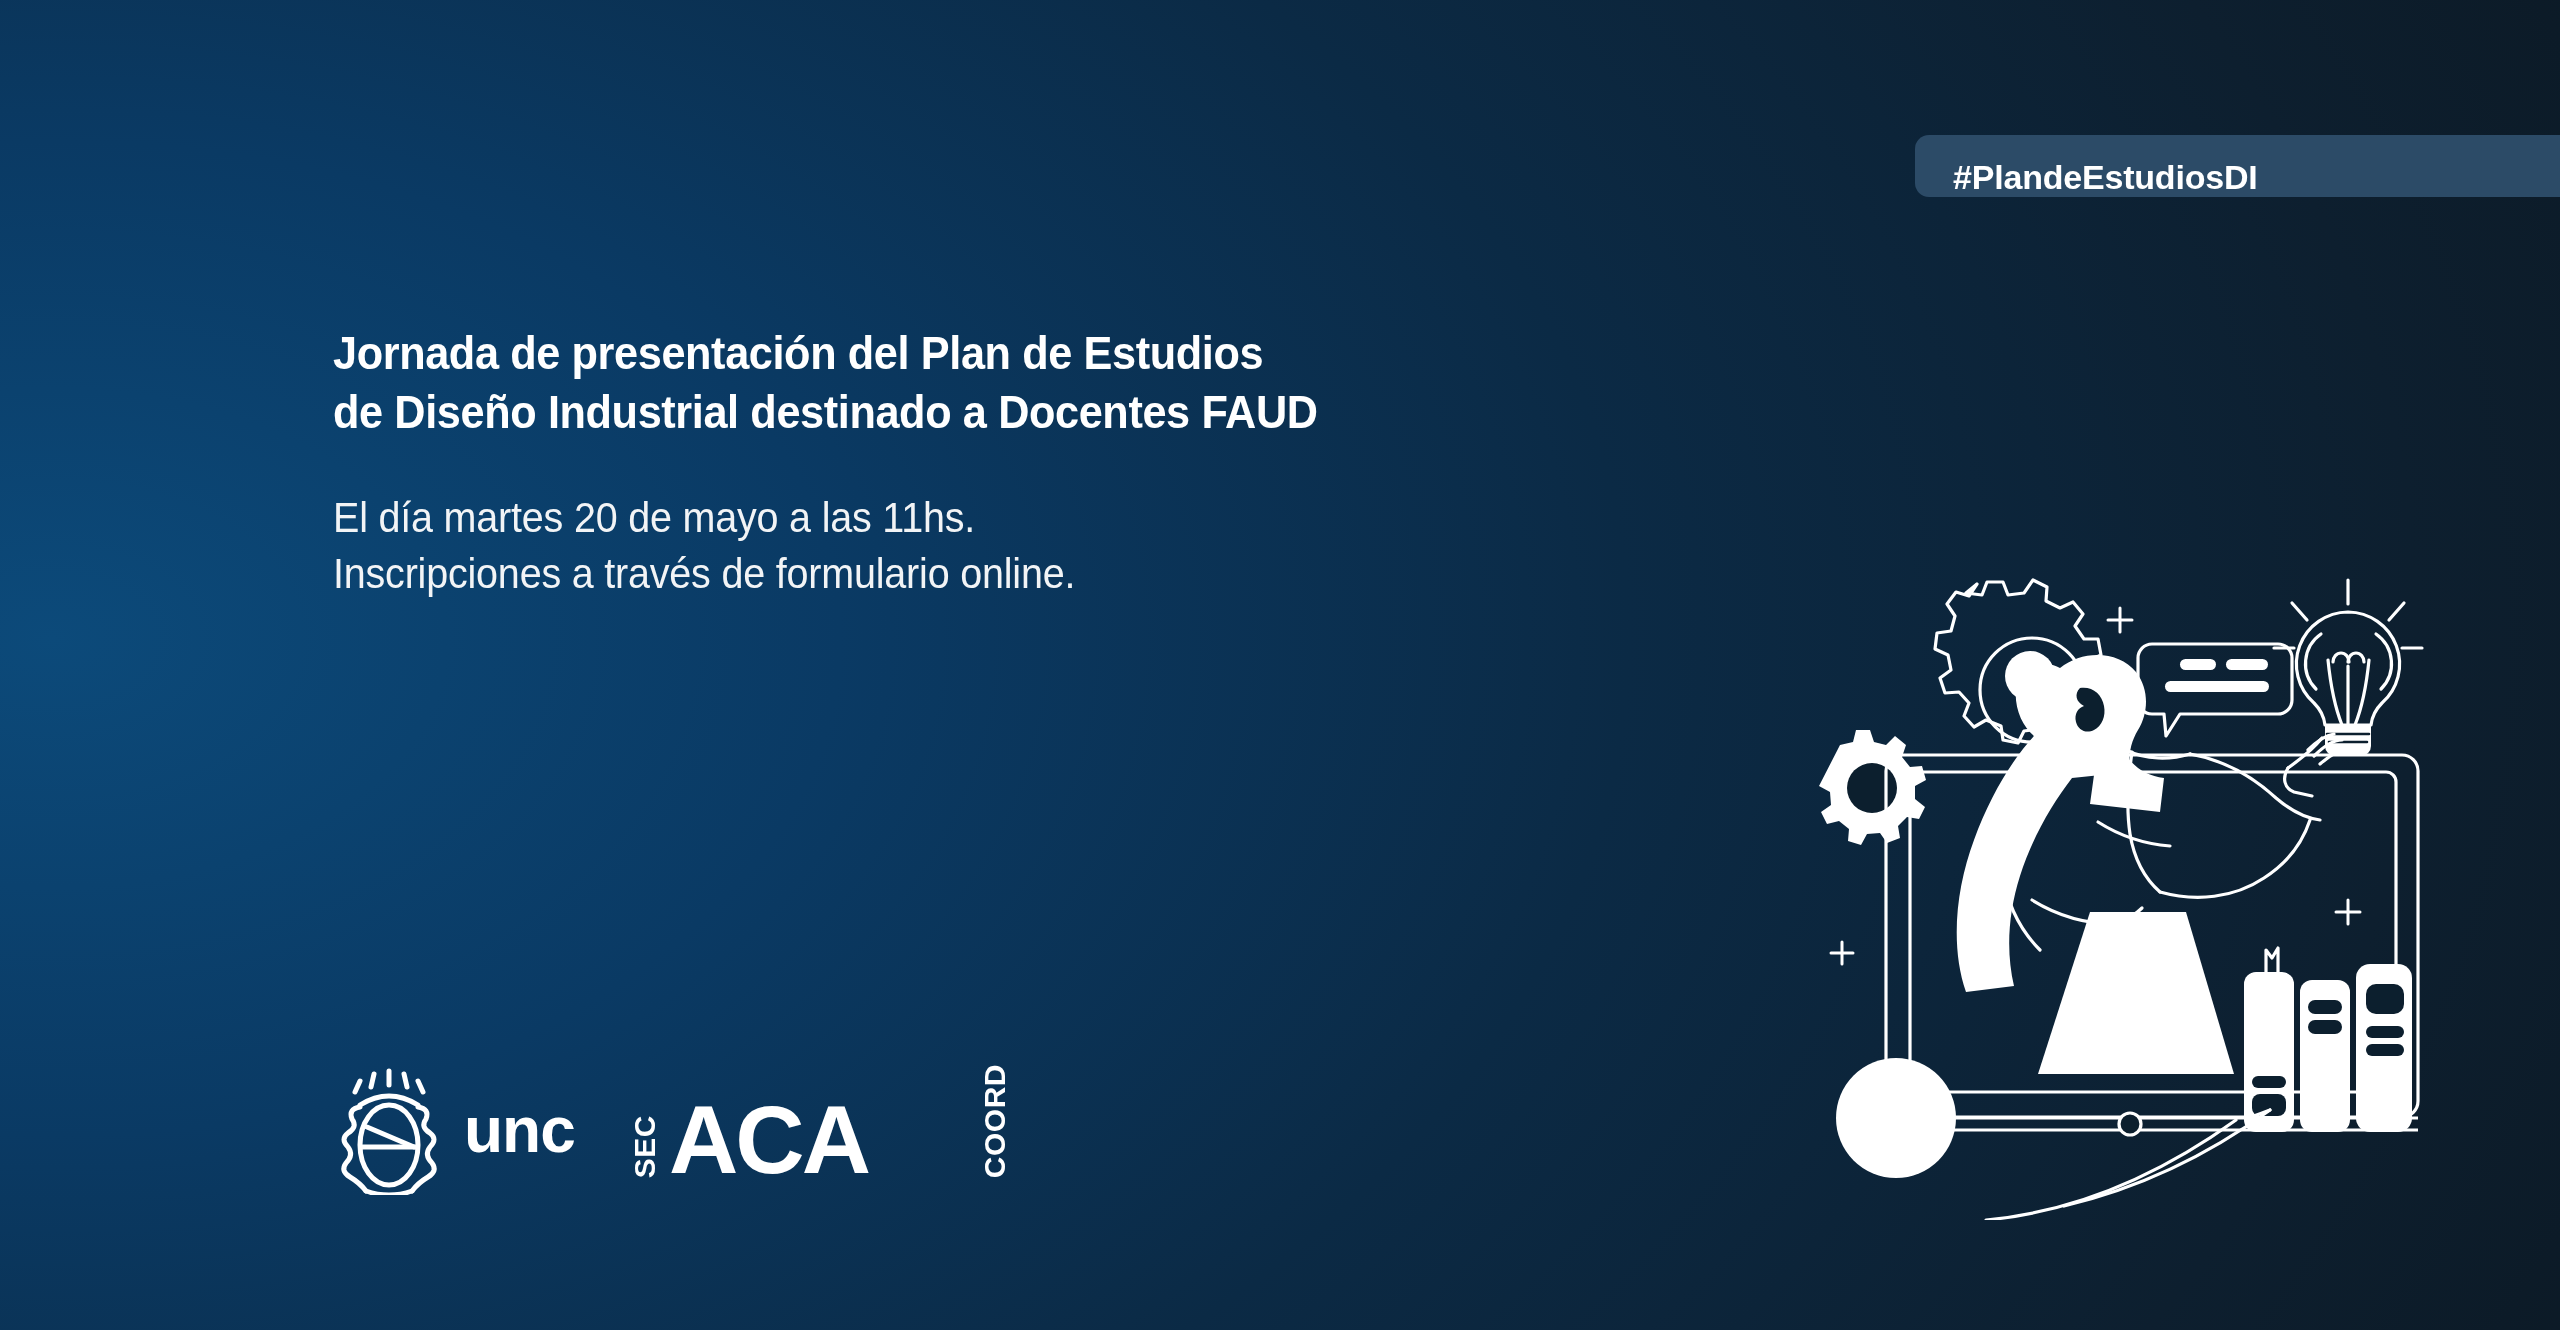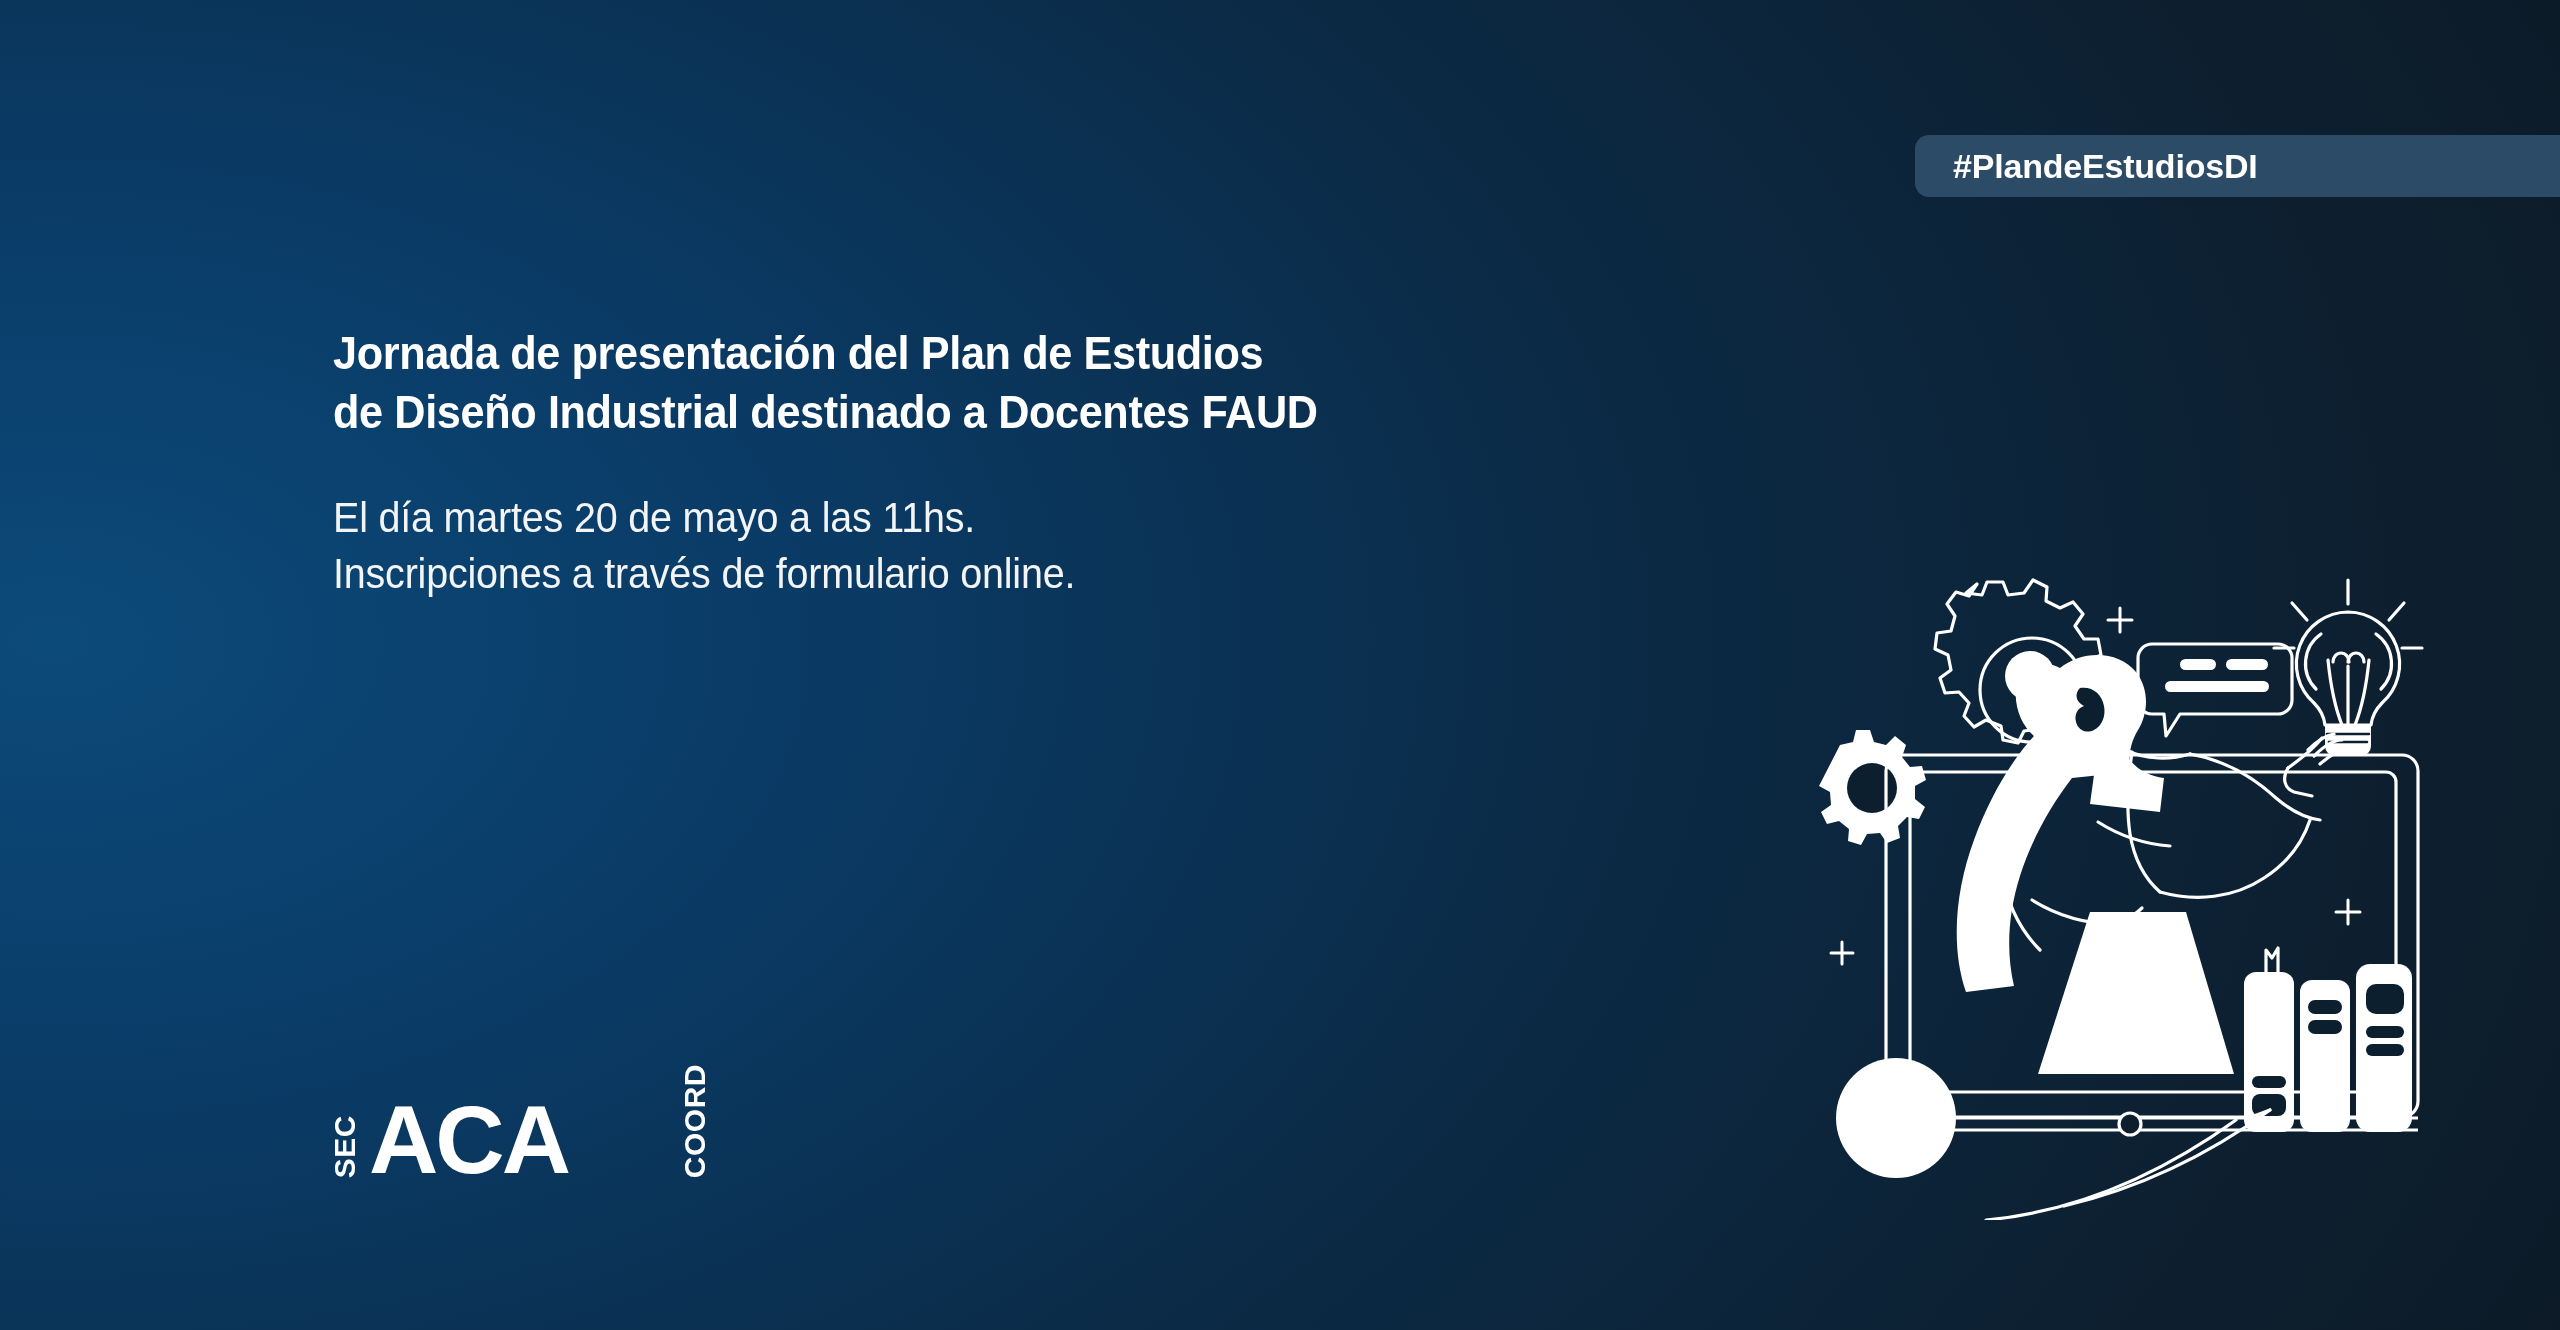--- a/index.html
+++ b/index.html
@@ -22,21 +22,21 @@
   }
 
   
   .hashtag-badge {
     position: absolute;
     top: 135px;
     left: 1915px;
     height: 62px;
     padding: 0 44px 0 38px;
     display: flex;
-    align-items: center;
+    align-items: flex-end;
     background: #2c4b67;
     border-top-left-radius: 14px;
     border-bottom-left-radius: 14px;
     box-sizing: border-box;
     width: 645px;
   }
   .hashtag-badge span {
     color: #ffffff;
     font-size: 34px;
     font-weight: bold;
@@ -196,20 +196,49 @@
 
     <div class="bodytext">
       <span class="body-line">El día martes 20 de mayo a las 11hs.</span>
       <span class="body-line">Inscripciones a través de formulario online.</span>
     </div>
 
   </div>
 
   <div class="logo-row">
 
+    <div class="logo logo-unc">
+      <svg class="logo-mark" width="118" height="130" viewBox="0 0 118 130">
+        <g fill="none" stroke="#ffffff" stroke-width="5" stroke-linecap="round" stroke-linejoin="round">
+
+          <line x1="59" y1="6" x2="59" y2="20"></line>
+          <line x1="44" y1="9" x2="41" y2="22"></line>
+          <line x1="74" y1="9" x2="77" y2="22"></line>
+          <line x1="30" y1="16" x2="25" y2="27"></line>
+          <line x1="88" y1="16" x2="93" y2="27"></line>
+
+          <path d="M30 40 Q59 22 88 40"></path>
+
+          <path d="M30 42 Q18 44 22 54 Q28 62 18 68 Q10 74 18 82 Q24 90 16 98
+                   Q10 106 20 112 Q30 118 36 126"></path>
+
+          <path d="M88 42 Q100 44 96 54 Q90 62 100 68 Q108 74 100 82 Q94 90 102 98
+                   Q108 106 98 112 Q88 118 82 126"></path>
+
+          <path d="M36 126 Q59 134 82 126"></path>
+
+          <ellipse cx="59" cy="80" rx="29" ry="40"></ellipse>
+
+          <line x1="31" y1="82" x2="87" y2="82"></line>
+
+          <line x1="37" y1="62" x2="84" y2="82"></line>
+        </g>
+      </svg>
+      <span class="logo-word word-unc">unc</span>
+    </div>
 
 
     <div class="logo logo-aca">
       <div class="stacked-logo">
         <span class="vert-label">SEC</span>
         <span class="big-label">ACA</span>
       </div>
     </div>
 
     <div class="logo logo-pest">

